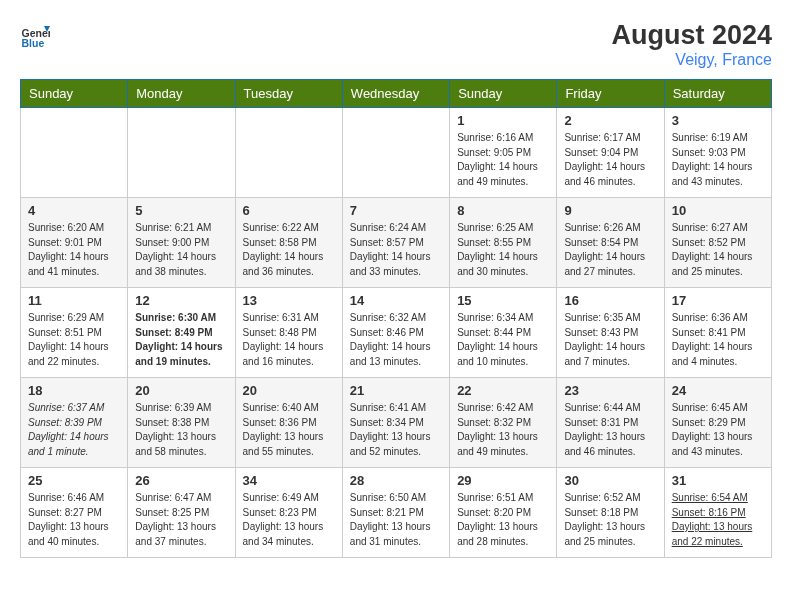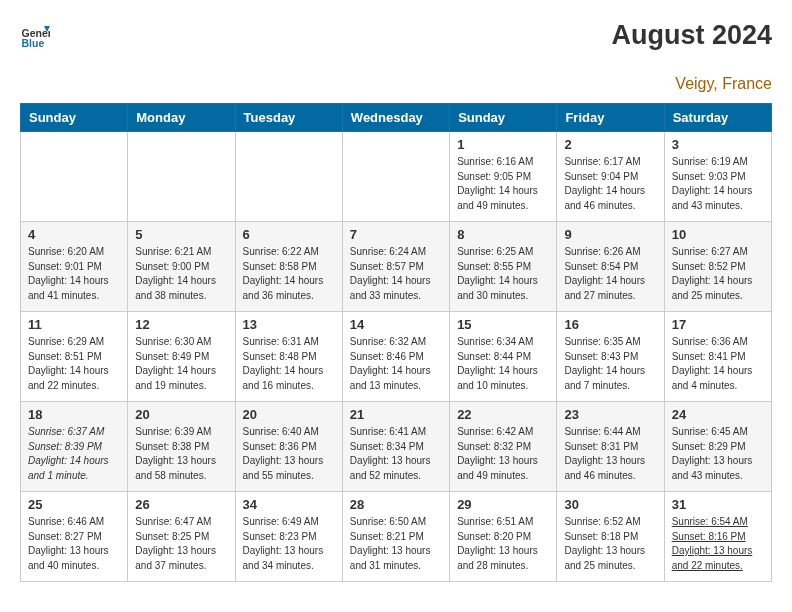--- a/index.html
+++ b/index.html
@@ -28,35 +28,34 @@
     .title-area {
       text-align: right;
     }
     .month-year {
       font-size: 27px;
       font-weight: bold;
       color: #333;
     }
     .location {
       font-size: 16px;
-      color: #a16207;
-      margin-top: 24px;
+      color: #3b82f6;
     }
     table {
       width: 100%;
       border-collapse: collapse;
       table-layout: fixed;
     }
     thead tr th {
-      background-color: #0369a1;
+      background-color: #4d7c0f;
       color: #fff;
       text-align: left;
       padding: 6px 8px;
       font-size: 13px;
-      font-weight: bold;
+      font-weight: normal;
       border: 1px solid #1a6faf;
     }
     tbody tr td {
       border: 1px solid #ccc;
       vertical-align: top;
       padding: 5px 7px;
       font-size: 11px;
       color: #333;
       height: 90px;
     }
@@ -192,21 +191,21 @@
       <tr>
         <td>
           <span class="day-number">11</span>
           <div class="day-info" style="white-space: pre-line;">Sunrise: 6:29 AM
 Sunset: 8:51 PM
 Daylight: 14 hours
 and 22 minutes.</div>
         </td>
         <td>
           <span class="day-number">12</span>
-          <div class="day-info" style="white-space: pre-line;">Sunrise: 6:30 AM
+          <div class="day-info" style="white-space: pre-line; font-weight: bold;">Sunrise: 6:30 AM
 Sunset: 8:49 PM
 Daylight: 14 hours
 and 19 minutes.</div>
         </td>
         <td>
           <span class="day-number">13</span>
           <div class="day-info" style="white-space: pre-line;">Sunrise: 6:31 AM
 Sunset: 8:48 PM
 Daylight: 14 hours
 and 16 minutes.</div>

